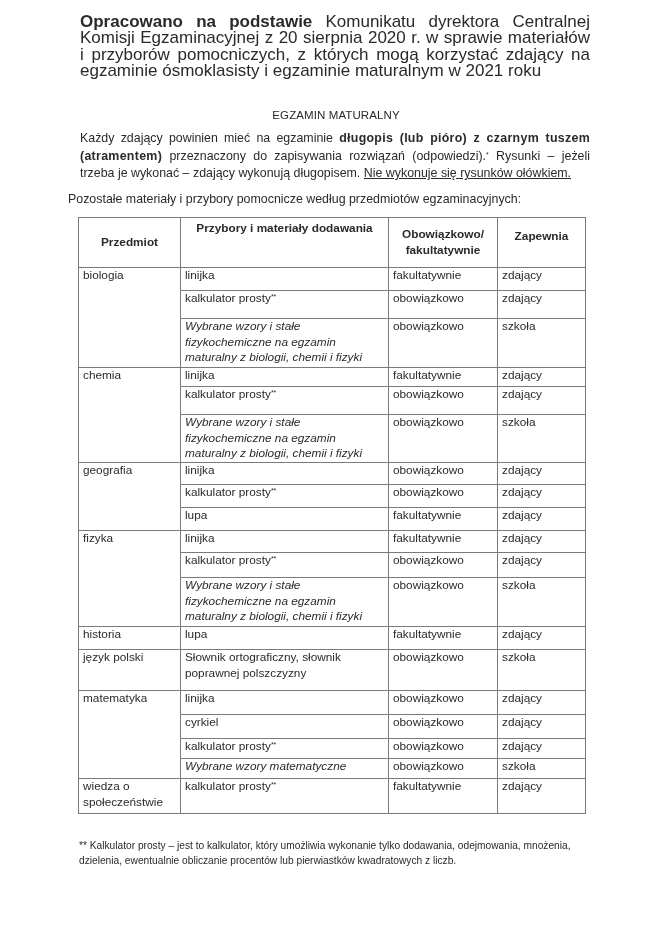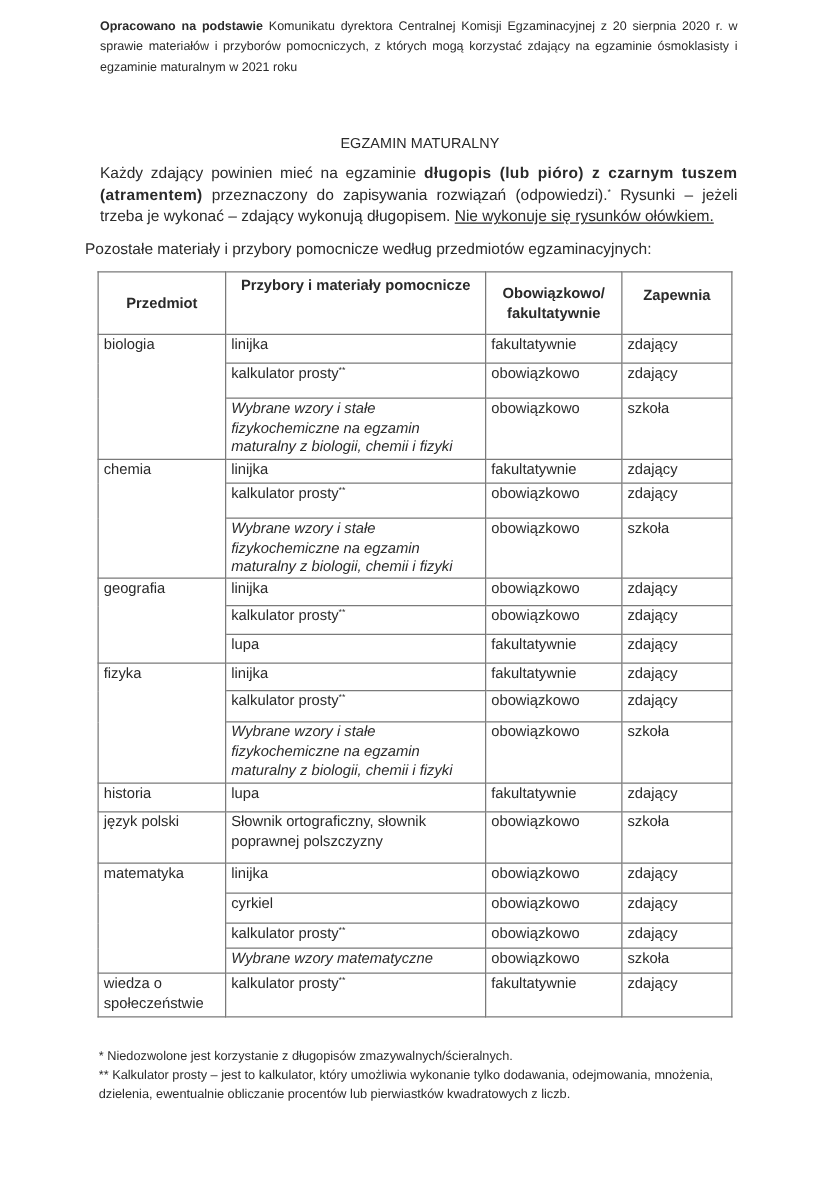--- a/index.html
+++ b/index.html
@@ -2,21 +2,21 @@
 <html><head>
 <meta charset="utf-8">
 <style>
   html, body { margin:0; padding:0; background:#ffffff; }
   body {
     width:672px; height:950px; position:relative; overflow:hidden;
     font-family:"Liberation Sans", sans-serif; color:#2a2a2a;
   }
   .intro {
     position:absolute; left:80px; top:14px; width:510px;
-    font-size:10px; line-height:16.4px; text-align:justify;
+    font-size:17px; line-height:16.4px; text-align:justify;
   }
   .intro b { font-weight:bold; }
   .heading {
     position:absolute; left:0; width:672px; top:109px; text-align:center;
     font-size:11.5px; font-weight:normal; letter-spacing:0.1px;
   }
   .para {
     position:absolute; left:80px; top:130px; width:510px;
     font-size:12.4px; line-height:17.6px; text-align:justify;
   }
@@ -62,21 +62,21 @@
 <table class="main">
   <colgroup>
     <col style="width:102px">
     <col style="width:208px">
     <col style="width:109px">
     <col style="width:88px">
   </colgroup>
   <thead>
     <tr style="height:50px">
       <th>Przedmiot</th>
-      <th class="th-item">Przybory i materiały pomocnicze</th>
+      <th class="th-item">Przybory i materiały dodawania</th>
       <th>Obowiązkowo/ fakultatywnie</th>
       <th class="th-prov">Zapewnia</th>
     </tr>
   </thead>
   <tbody id="tbody">
       <tr style="height: 23px;">
         <td rowspan="3" class="subject">biologia</td>
         <td><span>linijka</span></td>
         <td>fakultatywnie</td>
         <td class="bold">zdający</td>
@@ -175,15 +175,14 @@
       <tr style="height: 35px;">
         <td rowspan="1" class="">wiedza o społeczeństwie</td>
         <td><span>kalkulator prosty</span><sup>**</sup></td>
         <td>fakultatywnie</td>
         <td class="bold">zdający</td>
       </tr>
     </tbody>
 </table>
 
 <div class="notes">
-  <div>* Niedozwolone jest korzystanie z długopisów zmazywalnych/ścieralnych.</div>
   <div>** Kalkulator prosty – jest to kalkulator, który umożliwia wykonanie tylko dodawania, odejmowania, mnożenia, dzielenia, ewentualnie obliczanie procentów lub pierwiastków kwadratowych z liczb.</div>
 </div>
 
 </body></html>

